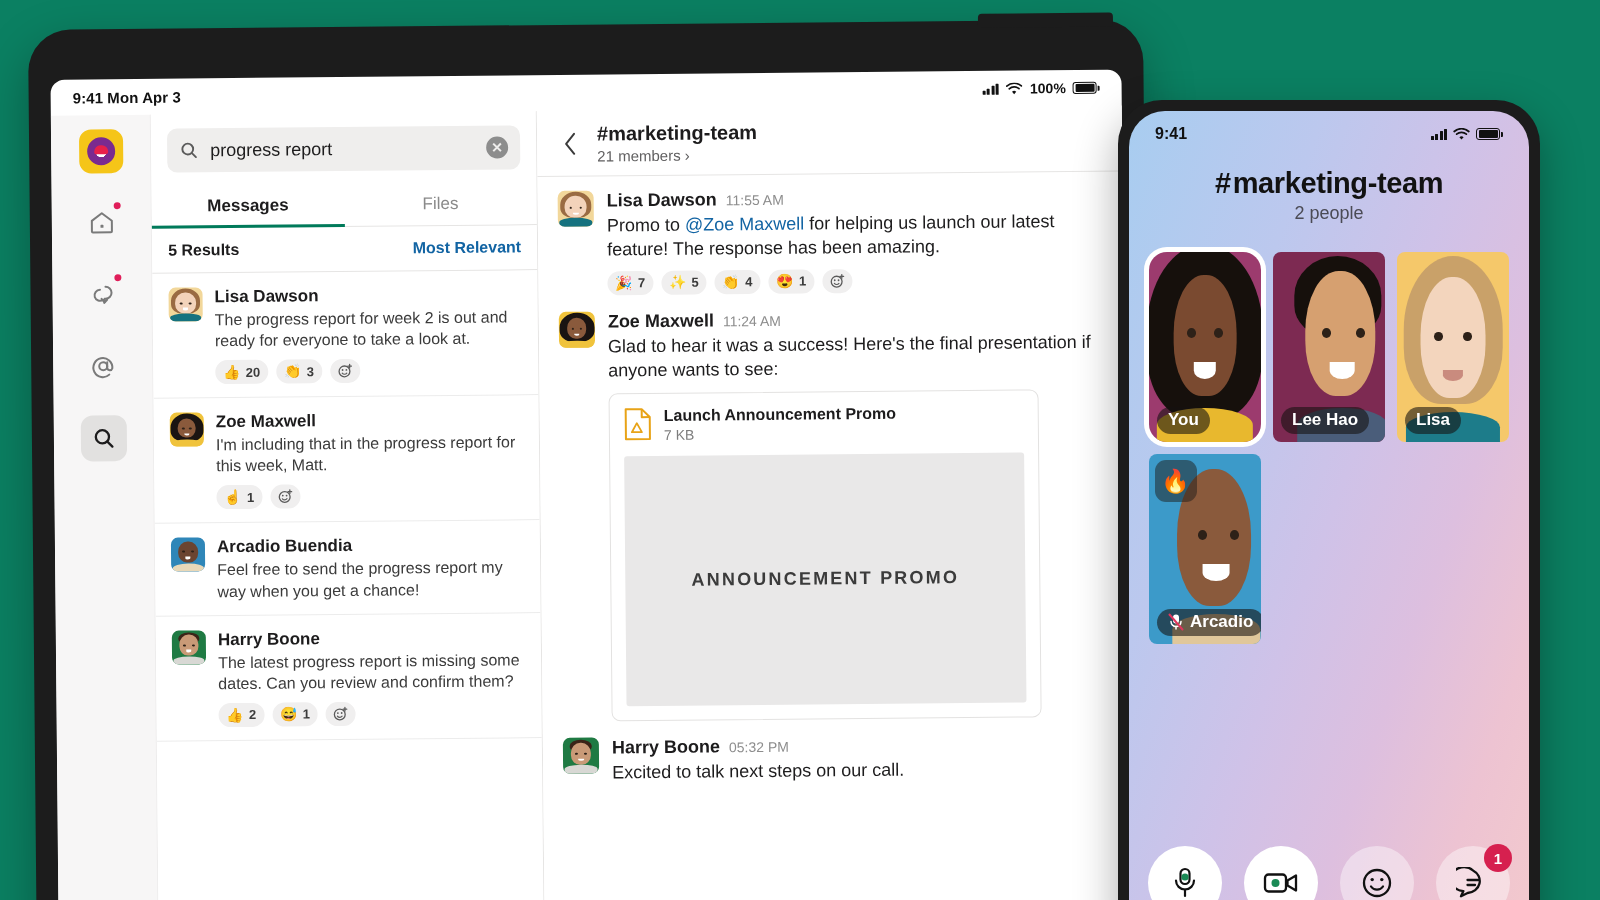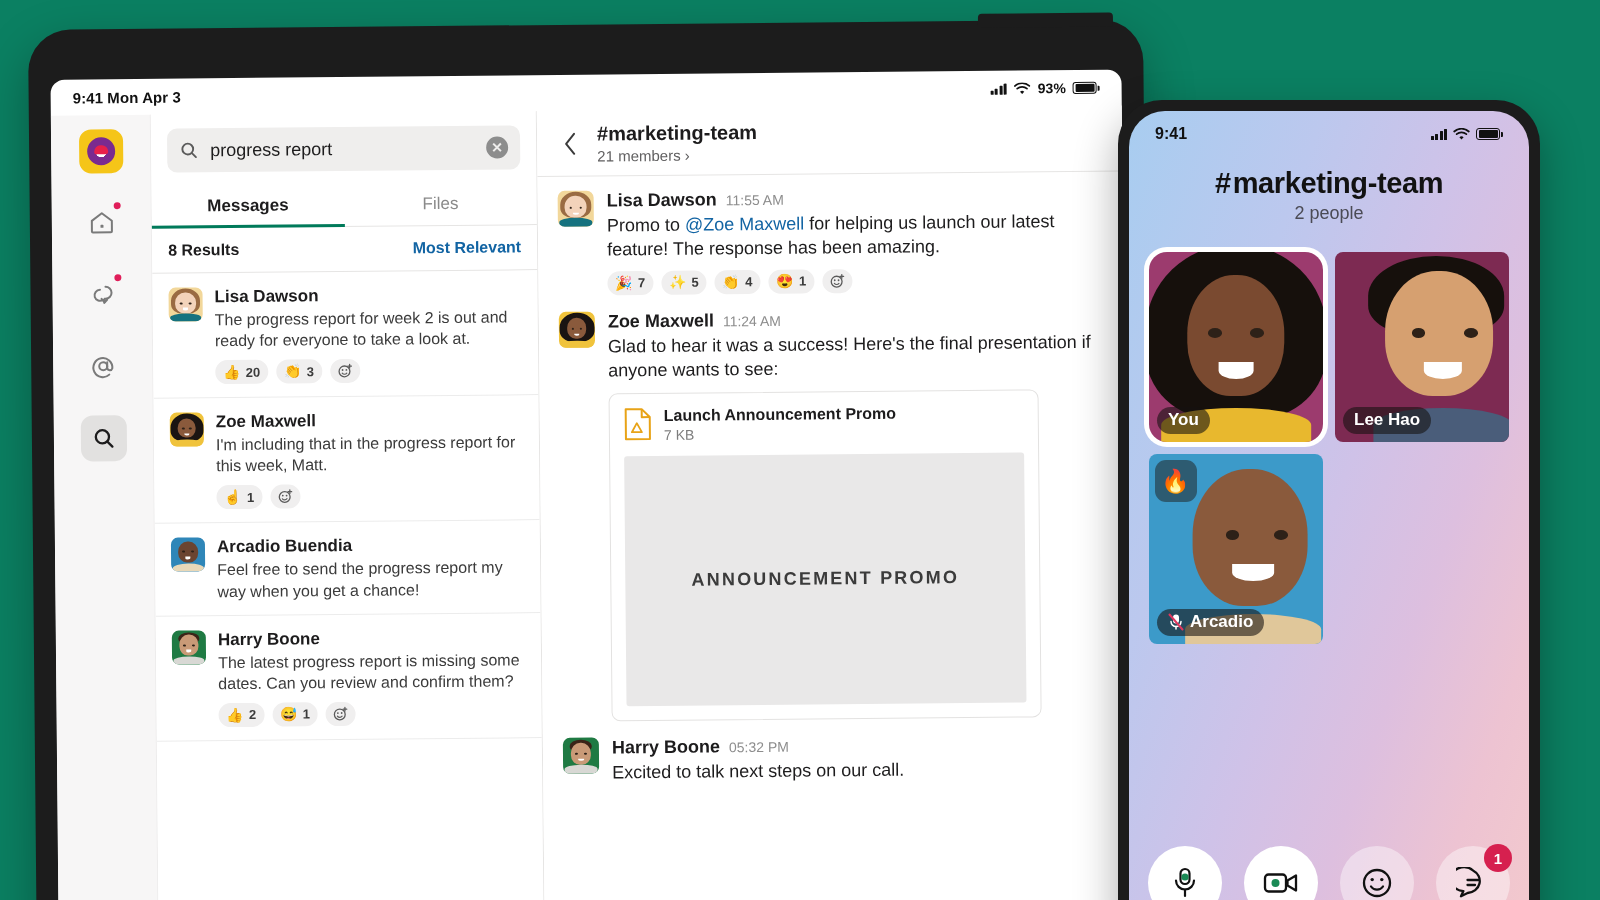--- a/index.html
+++ b/index.html
@@ -176,21 +176,21 @@
     height:42px; flex:0 0 42px; display:flex; align-items:center;
     padding:4px 26px 0; font-size:16px; font-weight:700; color:#111;
   }
   .p-status .spacer{ flex:1; }
   .p-status .right{ display:flex; align-items:center; gap:6px; }
   .p-head{ text-align:center; padding:14px 0 4px; }
   .p-title{ font-size:29px; font-weight:700; color:#121212; letter-spacing:-.4px; }
   .p-title .hash{ margin-right:2px; }
   .p-sub{ font-size:18px; color:#4b4b55; margin-top:3px; }
   .tiles{
-    display:grid; grid-template-columns:1fr 1fr; gap:12px;
+    display:grid; grid-template-columns:1fr 1fr 1fr; gap:12px;
     padding:24px 20px 0;
   }
   .tile{
     position:relative; height:190px; border-radius:8px; overflow:hidden;
   }
   .tile.self{
     box-shadow:0 0 0 5px #fff; border-radius:18px;
   }
   .tile-label{
     position:absolute; left:8px; bottom:8px;
@@ -252,21 +252,21 @@
             <i></i>
             <i></i>
             <i></i>
             <i></i>
           </span>
         <svg width="17" height="13" viewBox="0 0 17 13">
           <path d="M8.5 11.6l2.1-2.3a3.1 3.1 0 0 0-4.2 0z" fill="#111"></path>
           <path d="M3.6 6.2a7.4 7.4 0 0 1 9.8 0" stroke="#111" stroke-width="1.7" fill="none" stroke-linecap="round"></path>
           <path d="M1.2 3.5a10.9 10.9 0 0 1 14.6 0" stroke="#111" stroke-width="1.7" fill="none" stroke-linecap="round"></path>
         </svg>
-        <span>93%</span>
+        <span>100%</span>
         <span style="display:flex;align-items:center">
           <span class="batt">
               <span></span>
             </span>
             <span class="batt-cap"></span>
         </span>
       </span>
     </div>
 
     <div class="t-body">
@@ -319,21 +319,21 @@
             <span class="clear-btn">✕</span>
           </div>
         </div>
 
         <div class="tabs">
           <div class="tab active">Messages</div>
           <div class="tab">Files</div>
         </div>
 
         <div class="results-head">
-          <span class="count">8 Results</span>
+          <span class="count">5 Results</span>
           <span class="sort">Most Relevant</span>
         </div>
 
         <div class="results">
 
           <div class="result">
             <div class="r-av" style="background:#f2d79a">
               <div class="face">
                 <div class="hair" style="width:86%;height:72%;top:4%;background:#9a6b42"></div>
                 <div class="head" style="width:62%;height:62%;top:14%;background:#f3d3ba"></div>
@@ -636,20 +636,31 @@
           <div class="hair" style="width:78%;height:42%;top:2%;background:#16100c;left:58%"></div>
           <div class="head" style="width:62%;height:66%;top:10%;background:#d6a070;left:60%"></div>
           <div class="eye" style="left:44%;top:40%"></div>
             <div class="eye" style="right:18%;top:40%"></div>
           <div class="mouth" style="width:22%;height:9%;top:58%;left:62%"></div>
           <div class="body" style="width:80%;height:18%;background:#4a5d7a;left:62%"></div>
         </div>
         <div class="tile-label">Lee Hao</div>
       </div>
 
+      <div class="tile" style="background:#f5c86a">
+        <div class="face">
+          <div class="hair" style="width:88%;height:78%;top:2%;background:#c9a169"></div>
+          <div class="head" style="width:58%;height:64%;top:13%;background:#f3d5bd"></div>
+          <div class="eye" style="left:33%;top:42%"></div>
+            <div class="eye" style="right:33%;top:42%"></div>
+          <div class="mouth" style="width:18%;height:6%;top:62%;background:#c98b7e"></div>
+          <div class="body" style="width:84%;height:16%;background:#1d7c8a"></div>
+        </div>
+        <div class="tile-label">Lisa</div>
+      </div>
 
       <div class="tile" style="background:#3c9ac9">
         <div class="face">
           <div class="head" style="width:66%;height:72%;top:8%;background:#8a5a3c;left:58%"></div>
           <div class="eye" style="left:44%;top:40%"></div>
             <div class="eye" style="right:20%;top:40%"></div>
           <div class="mouth" style="width:24%;height:9%;top:58%;left:60%"></div>
           <div class="body" style="width:78%;height:16%;background:#e0c79a;left:60%"></div>
         </div>
         <div class="tile-rxn">

